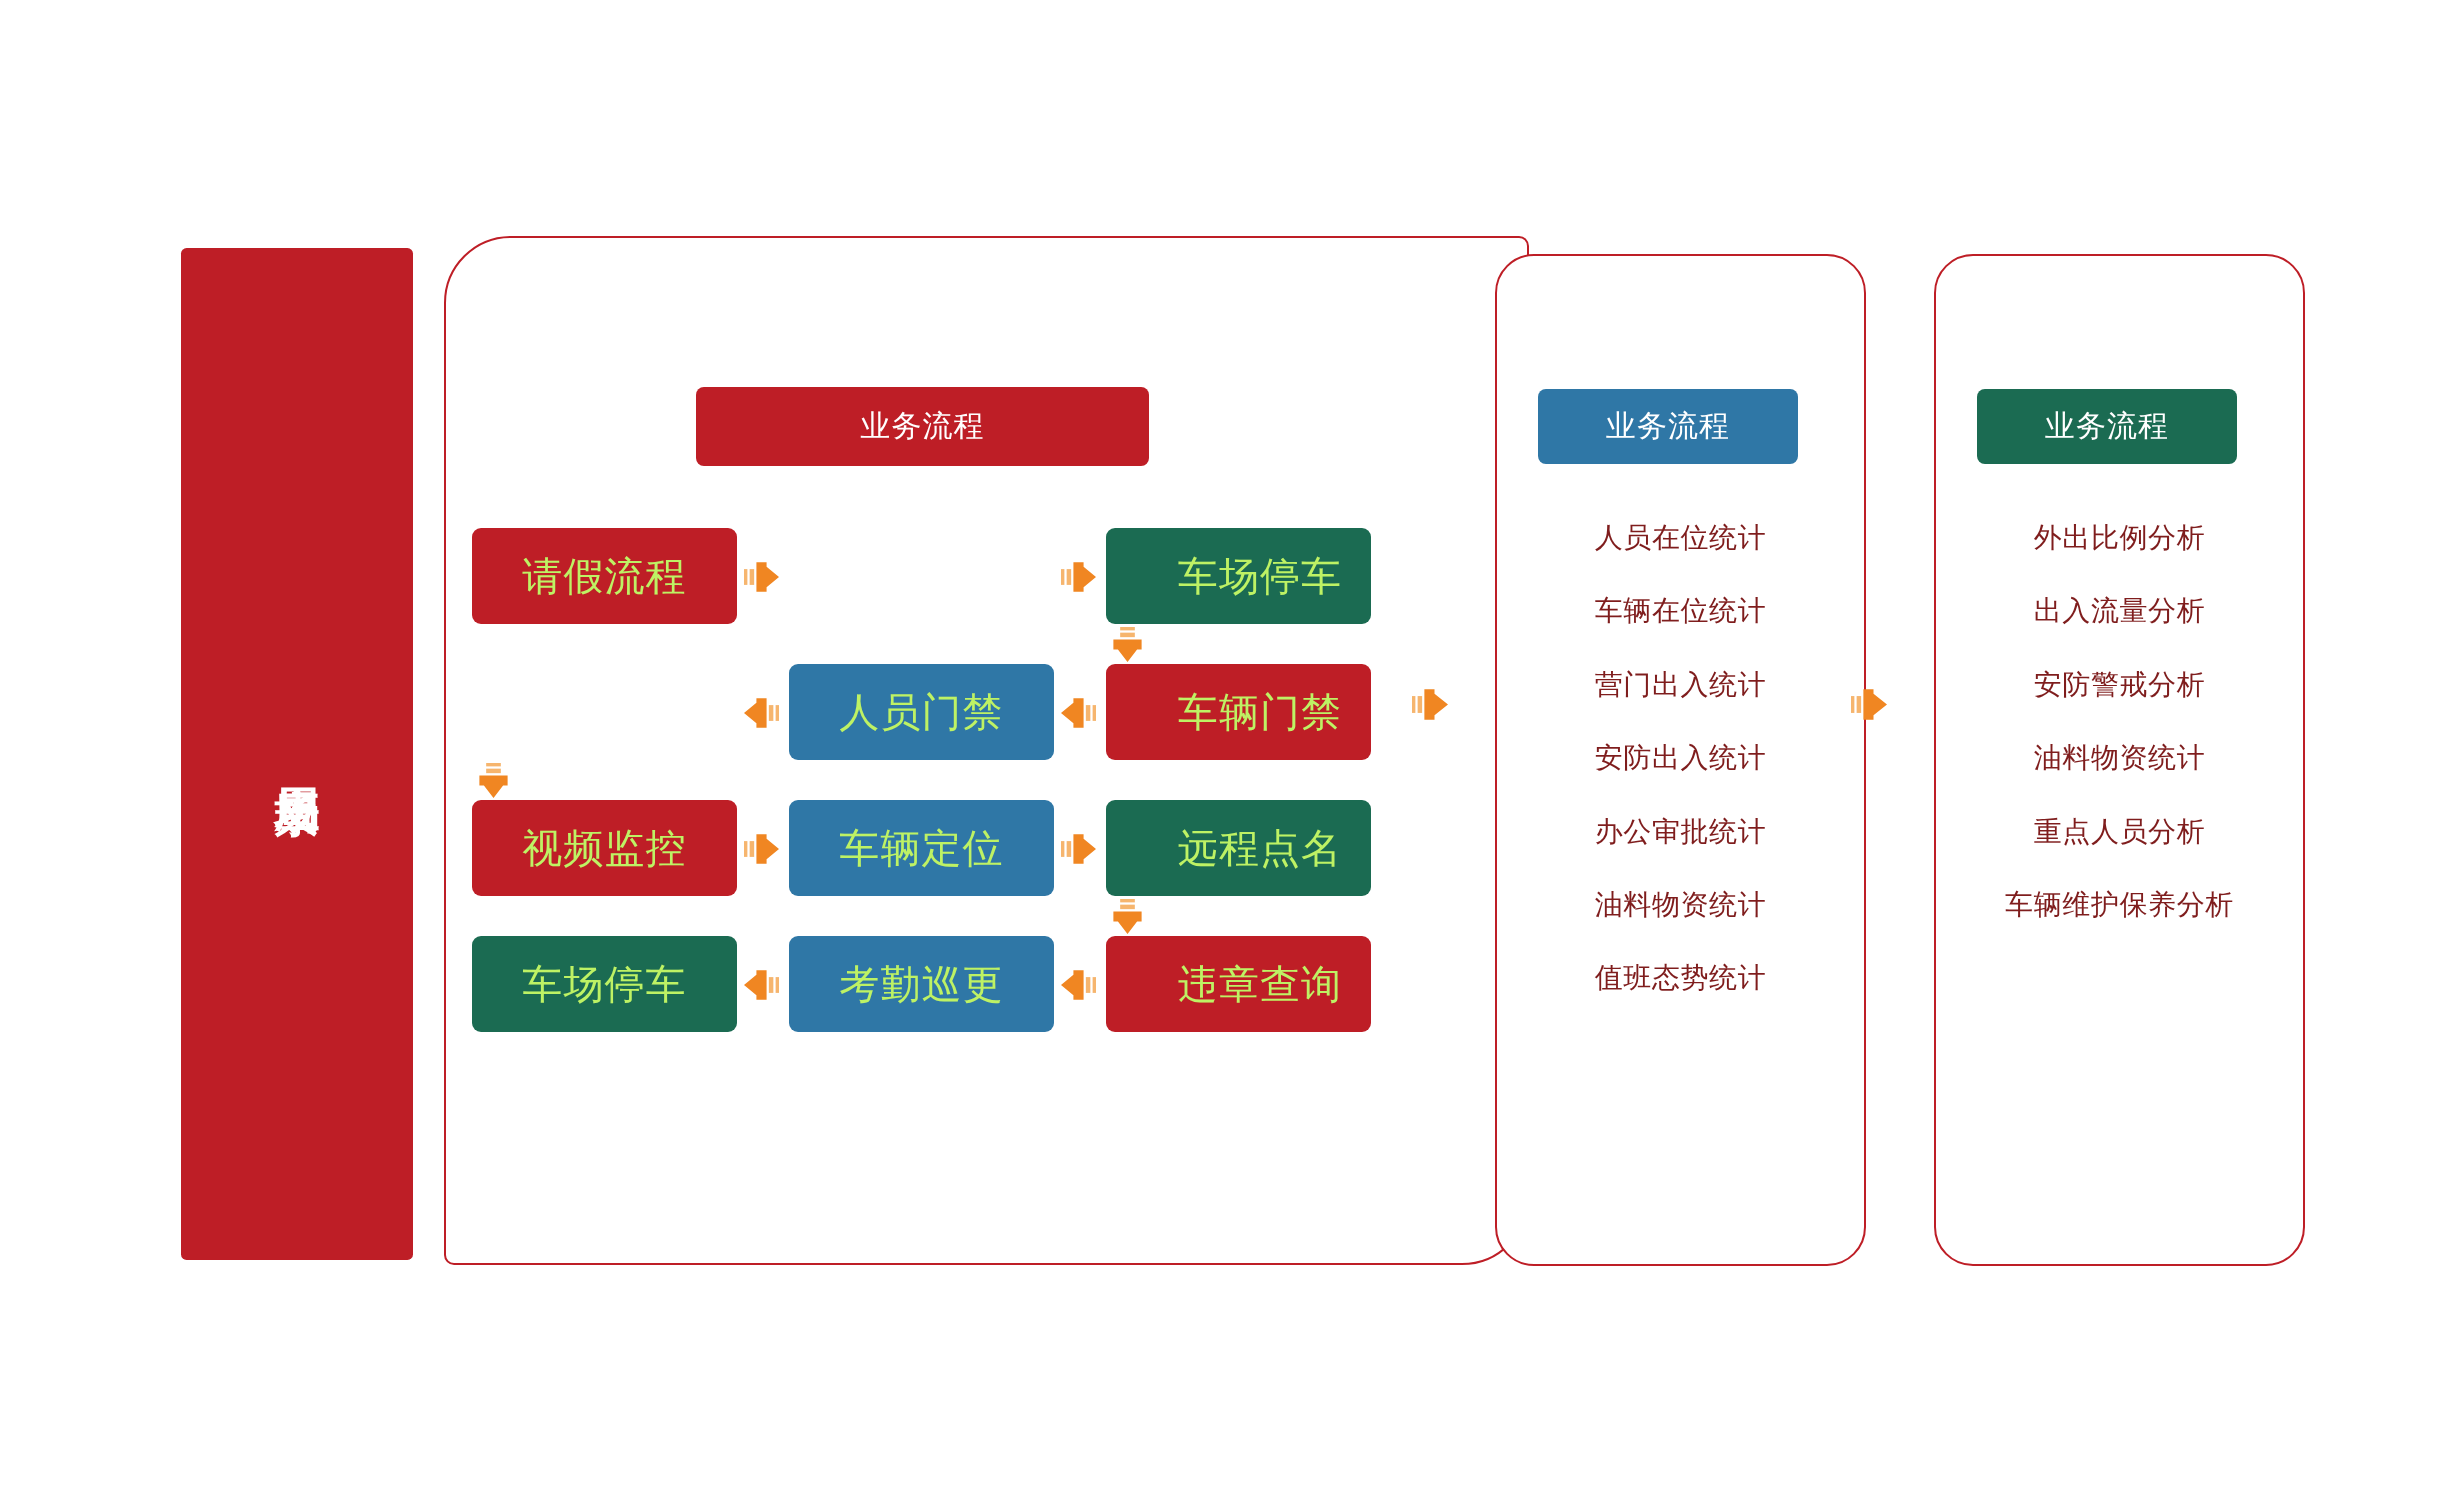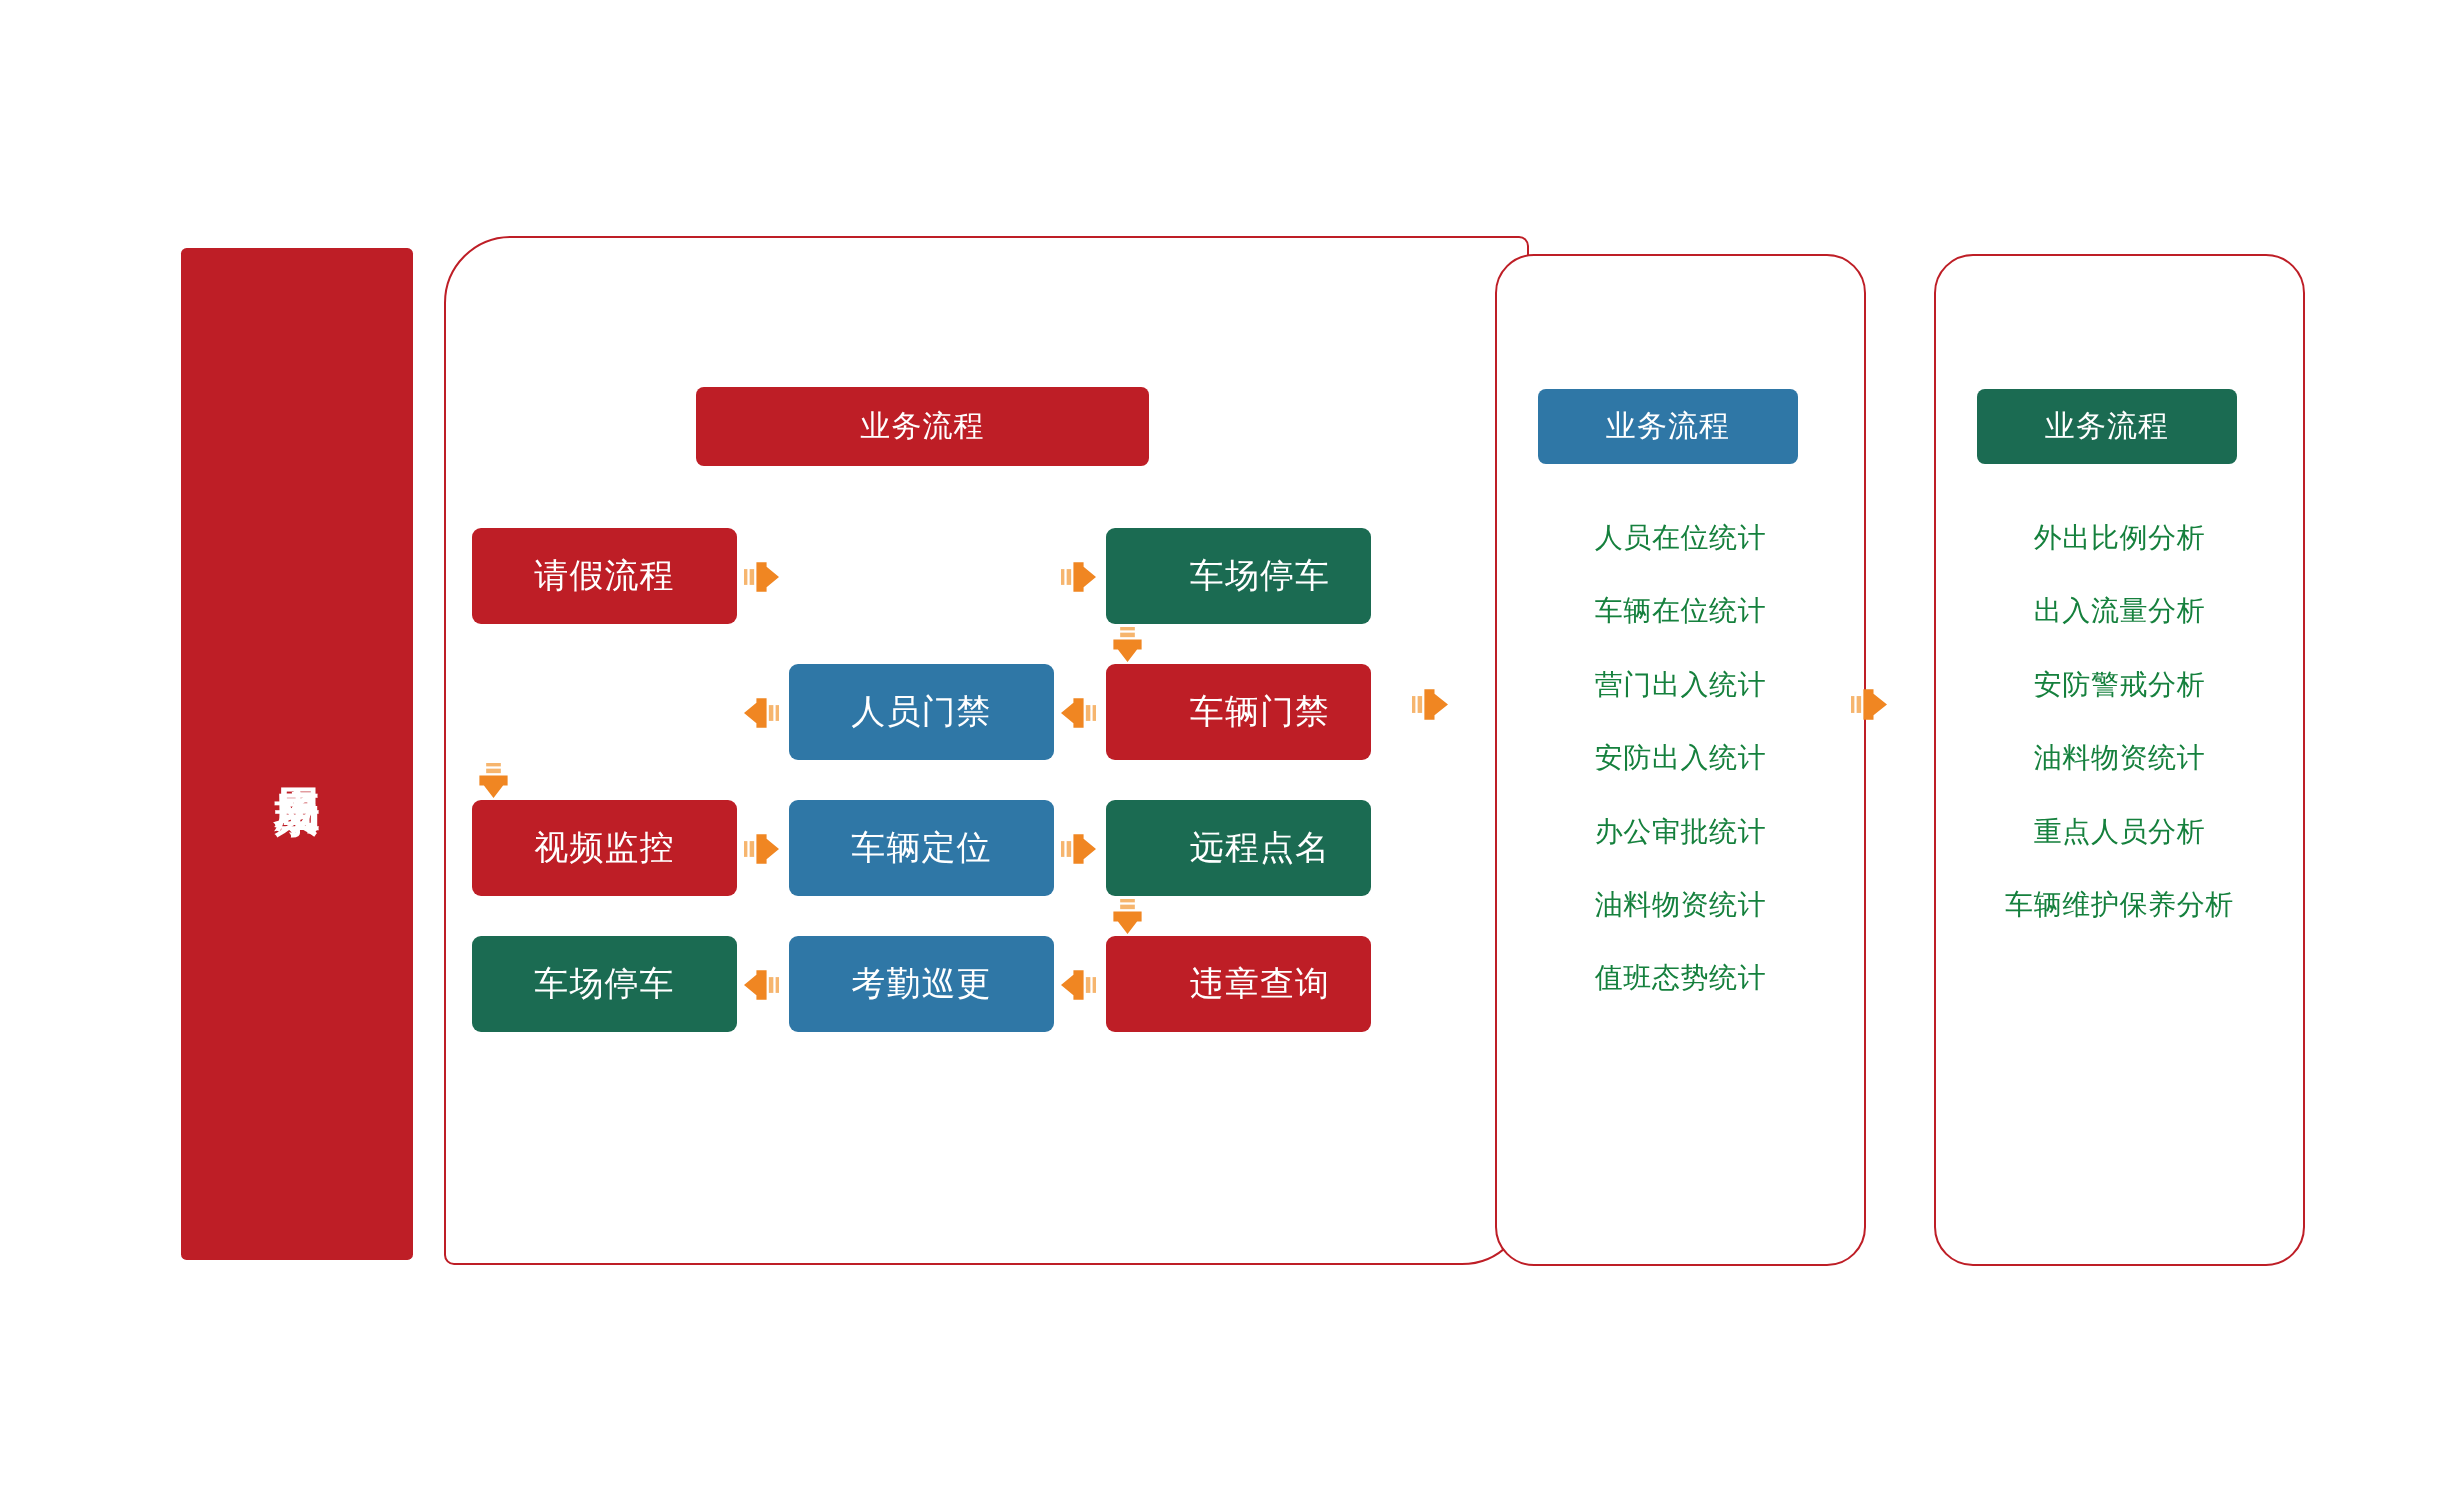--- a/index.html
+++ b/index.html
@@ -124,22 +124,22 @@
 
   .flow-box {
     position: absolute;
     top: 0;
     width: 265px;
     height: 96px;
     border-radius: 9px;
     display: flex;
     align-items: center;
     justify-content: center;
-    color: #ffffff;
-    font-size: 34px;
+    color: #bef264;
+    font-size: 40px;
     letter-spacing: 1.1px;
     box-sizing: border-box;
   }
   .col-0 { left: 0px; }
   .col-1 { left: 317px; }
   .col-2 { left: 634px; padding-left: 43px; }
 
   .bg-red   { background: #BE1E26; }
   .bg-blue  { background: #2F77A6; }
   .bg-green { background: #1B6B52; }
@@ -178,21 +178,21 @@
   
   .list {
     position: absolute;
     width: 371px;
     text-align: center;
   }
   .list-mid   { left: 1495px; top: 523px; }
   .list-right { left: 1934px; top: 523px; }
 
   .list-item {
-    color: #15803d;
+    color: #7f1d1d;
     font-size: 28px;
     line-height: 1.05;
     margin-bottom: 44px;
     letter-spacing: 0.6px;
     white-space: nowrap;
   }
   .list-item:last-child { margin-bottom: 0; }
 </style>
 </head>
 <body>

